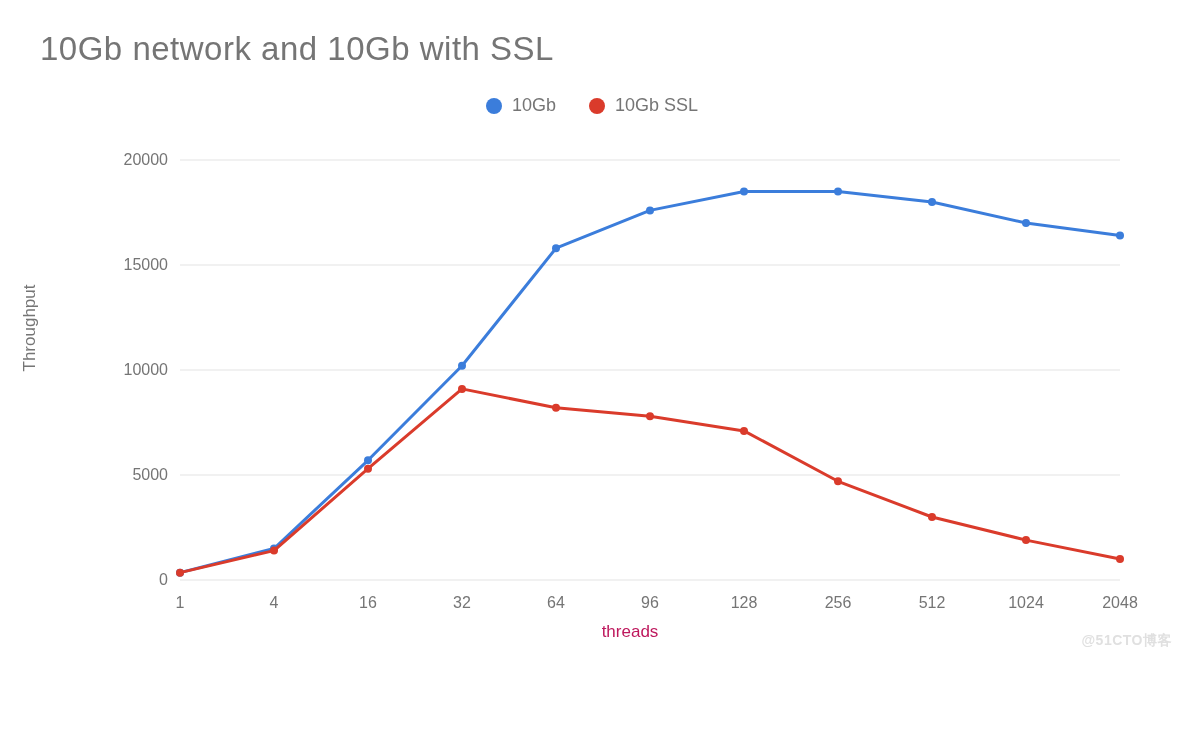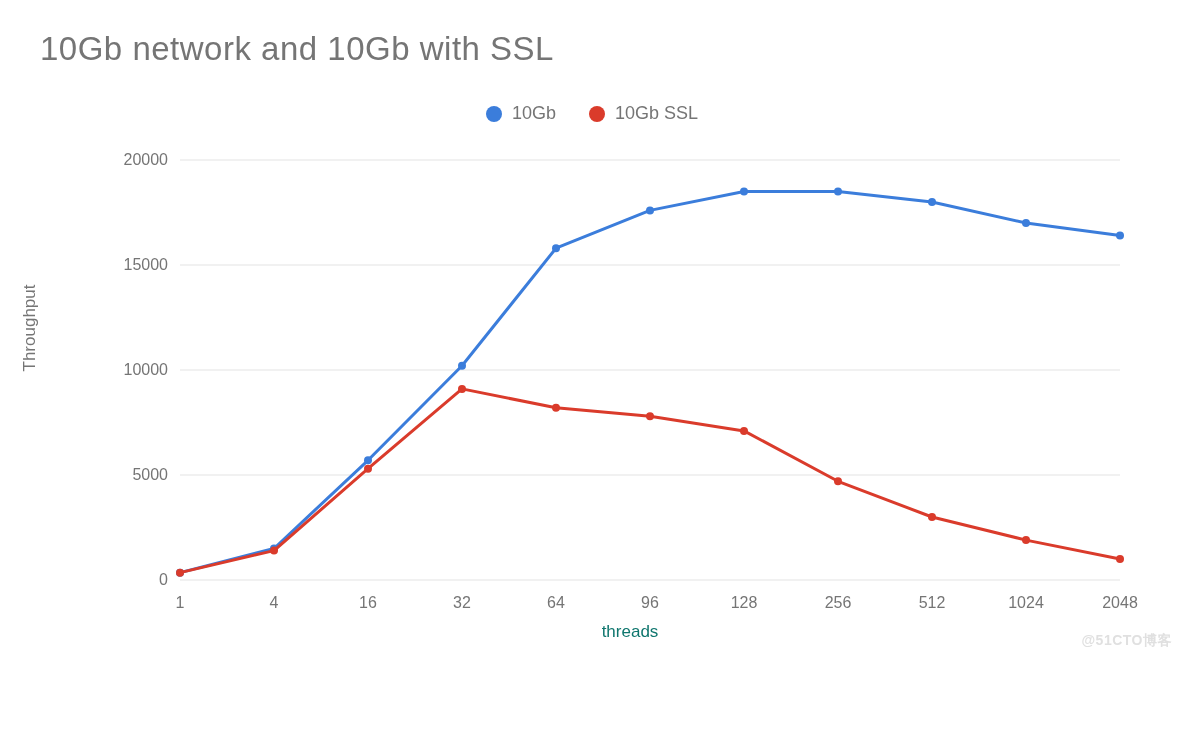--- a/index.html
+++ b/index.html
@@ -32,21 +32,21 @@
     top: 95px;
     left: 0;
     right: 0;
     text-align: center;
     font-size: 18px;
     color: #757575;
   }
   .legend-item {
     display: inline-flex;
     align-items: center;
-    margin: 8px 14px;
+    margin: 0 14px;
     text-align: right;
   }
   .legend-dot {
     display: inline-block;
     width: 16px;
     height: 16px;
     border-radius: 50%;
     margin-right: 10px;
   }
   .plot {
@@ -87,21 +87,21 @@
     font-size: 17px;
     color: #757575;
   }
   .x-axis-title {
     position: absolute;
     left: 120px;
     right: 44px;
     bottom: 14px;
     text-align: center;
     font-size: 17px;
-    color: #0f766e;
+    color: #be185d;
   }
   .watermark {
     position: absolute;
     right: 12px;
     bottom: 6px;
     font-size: 14px;
     color: #e0e0e0;
     letter-spacing: 0.5px;
     font-weight: bold;
   }

